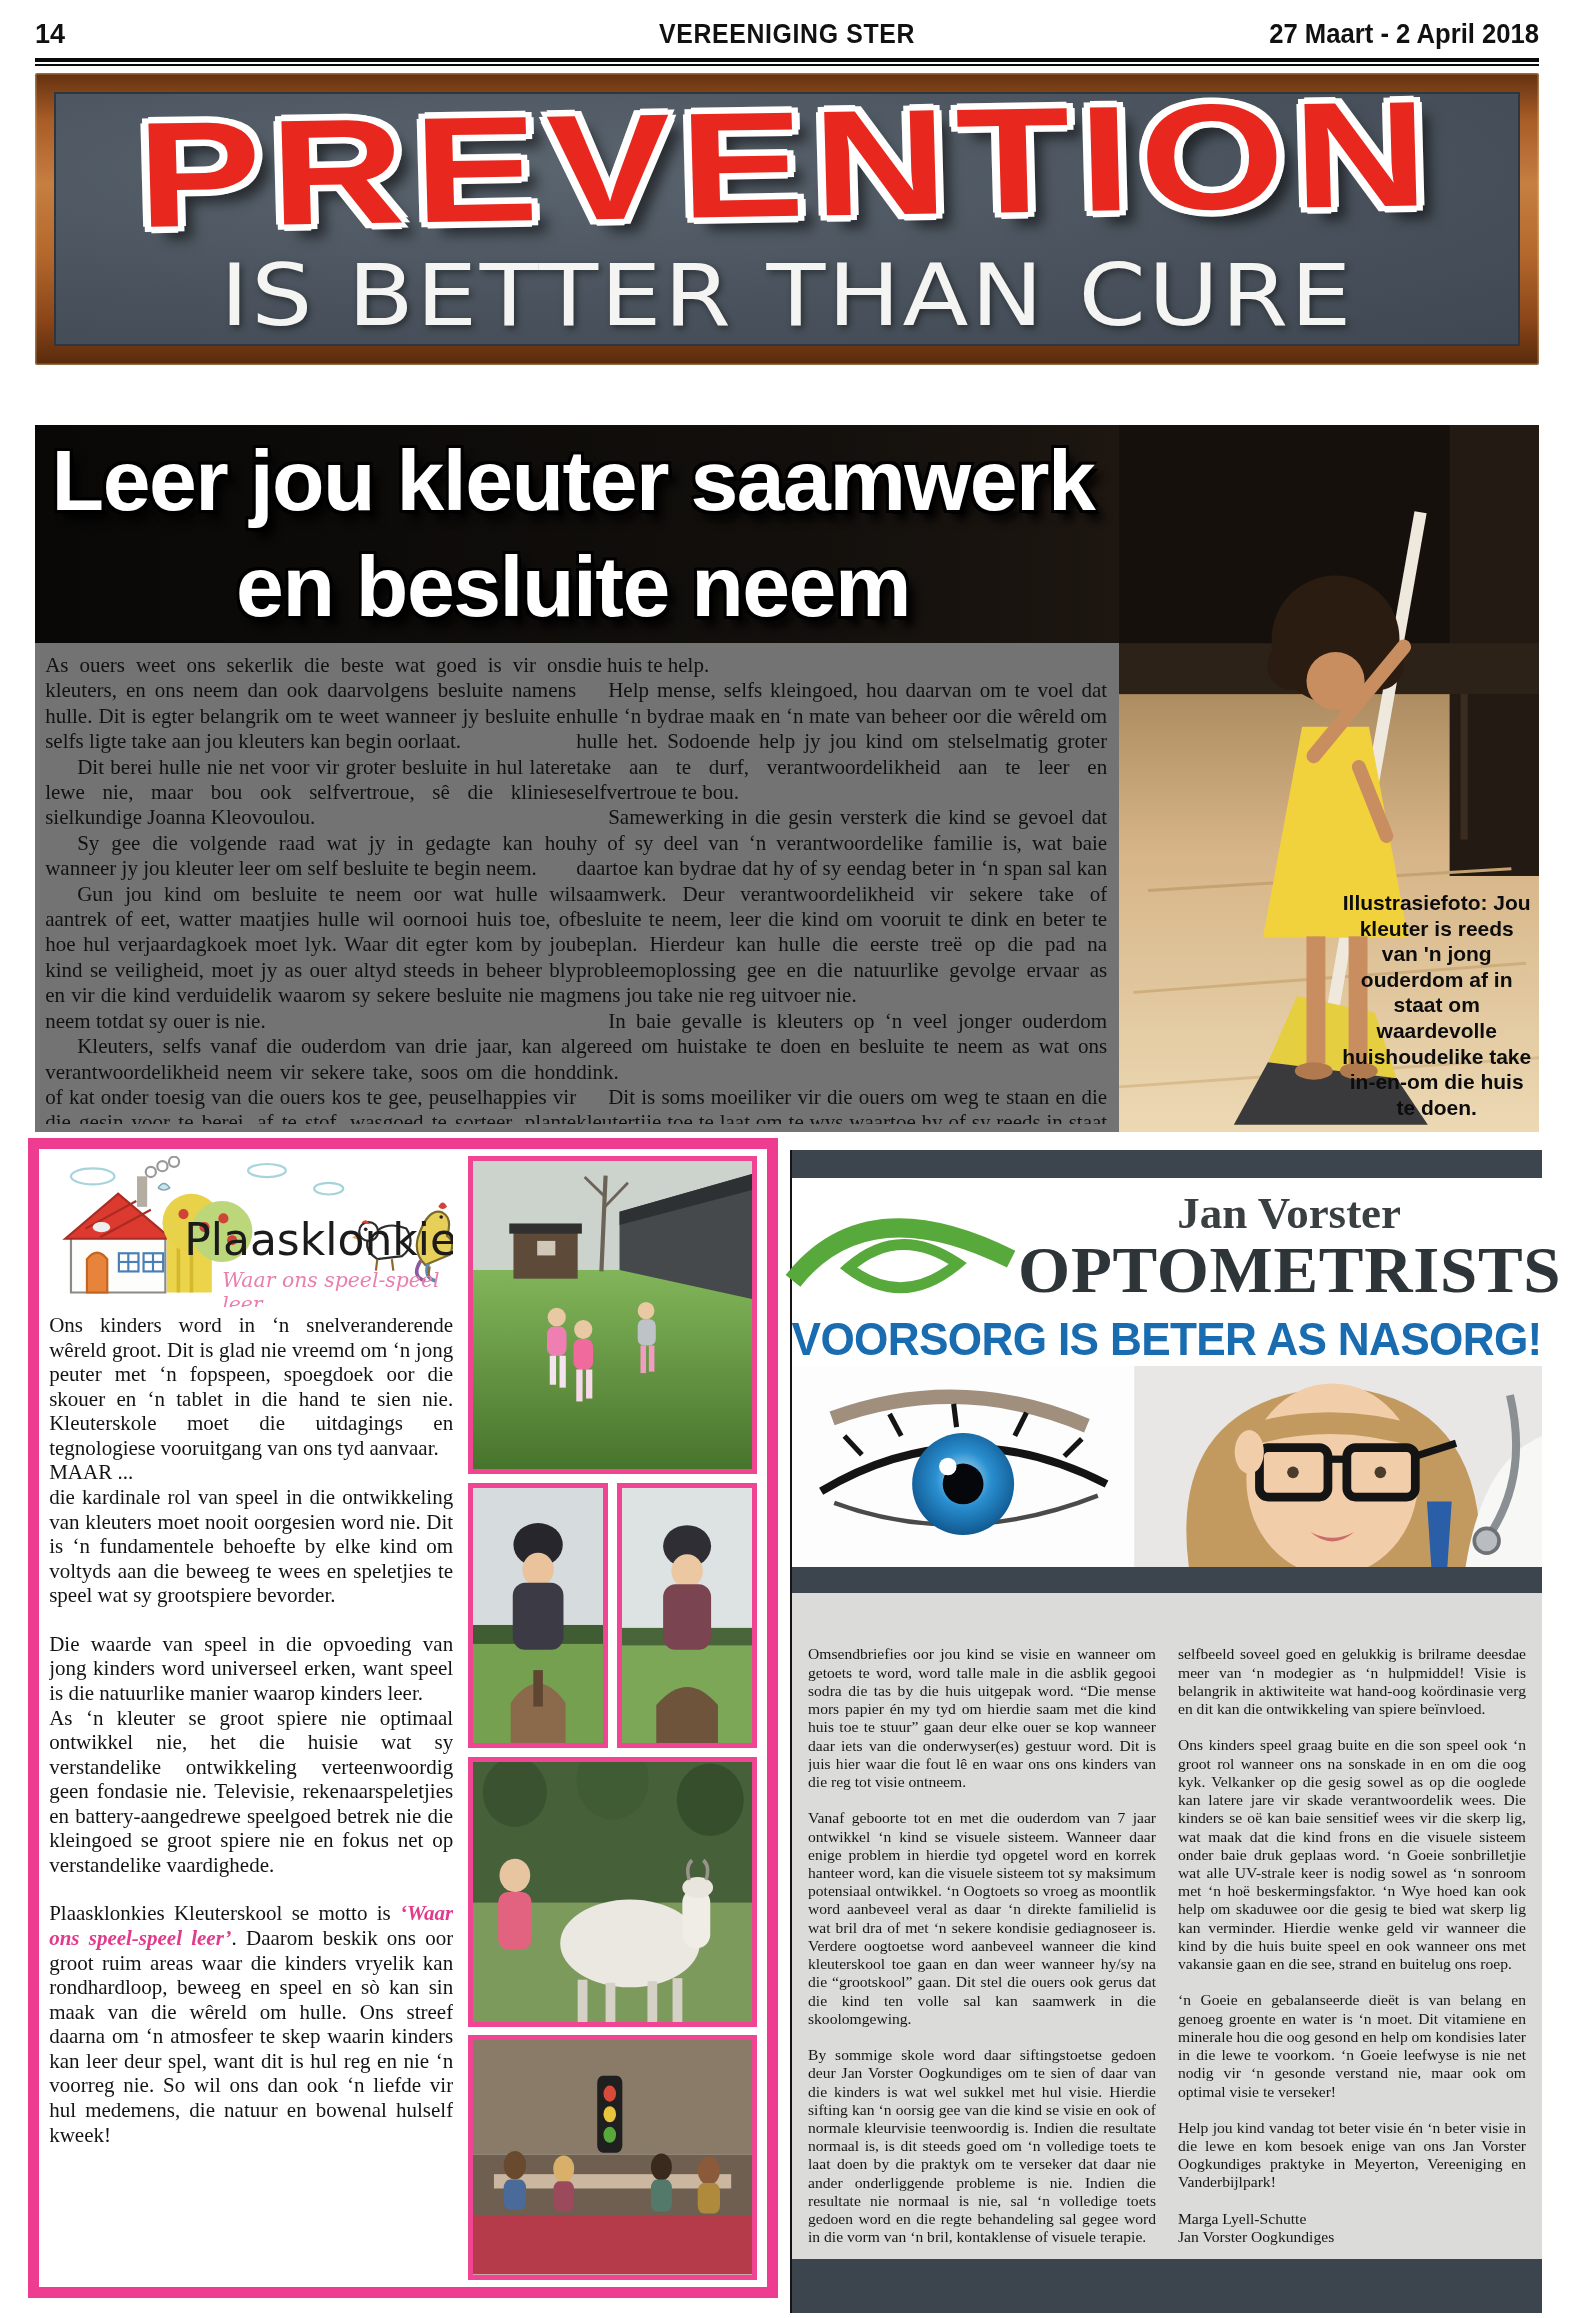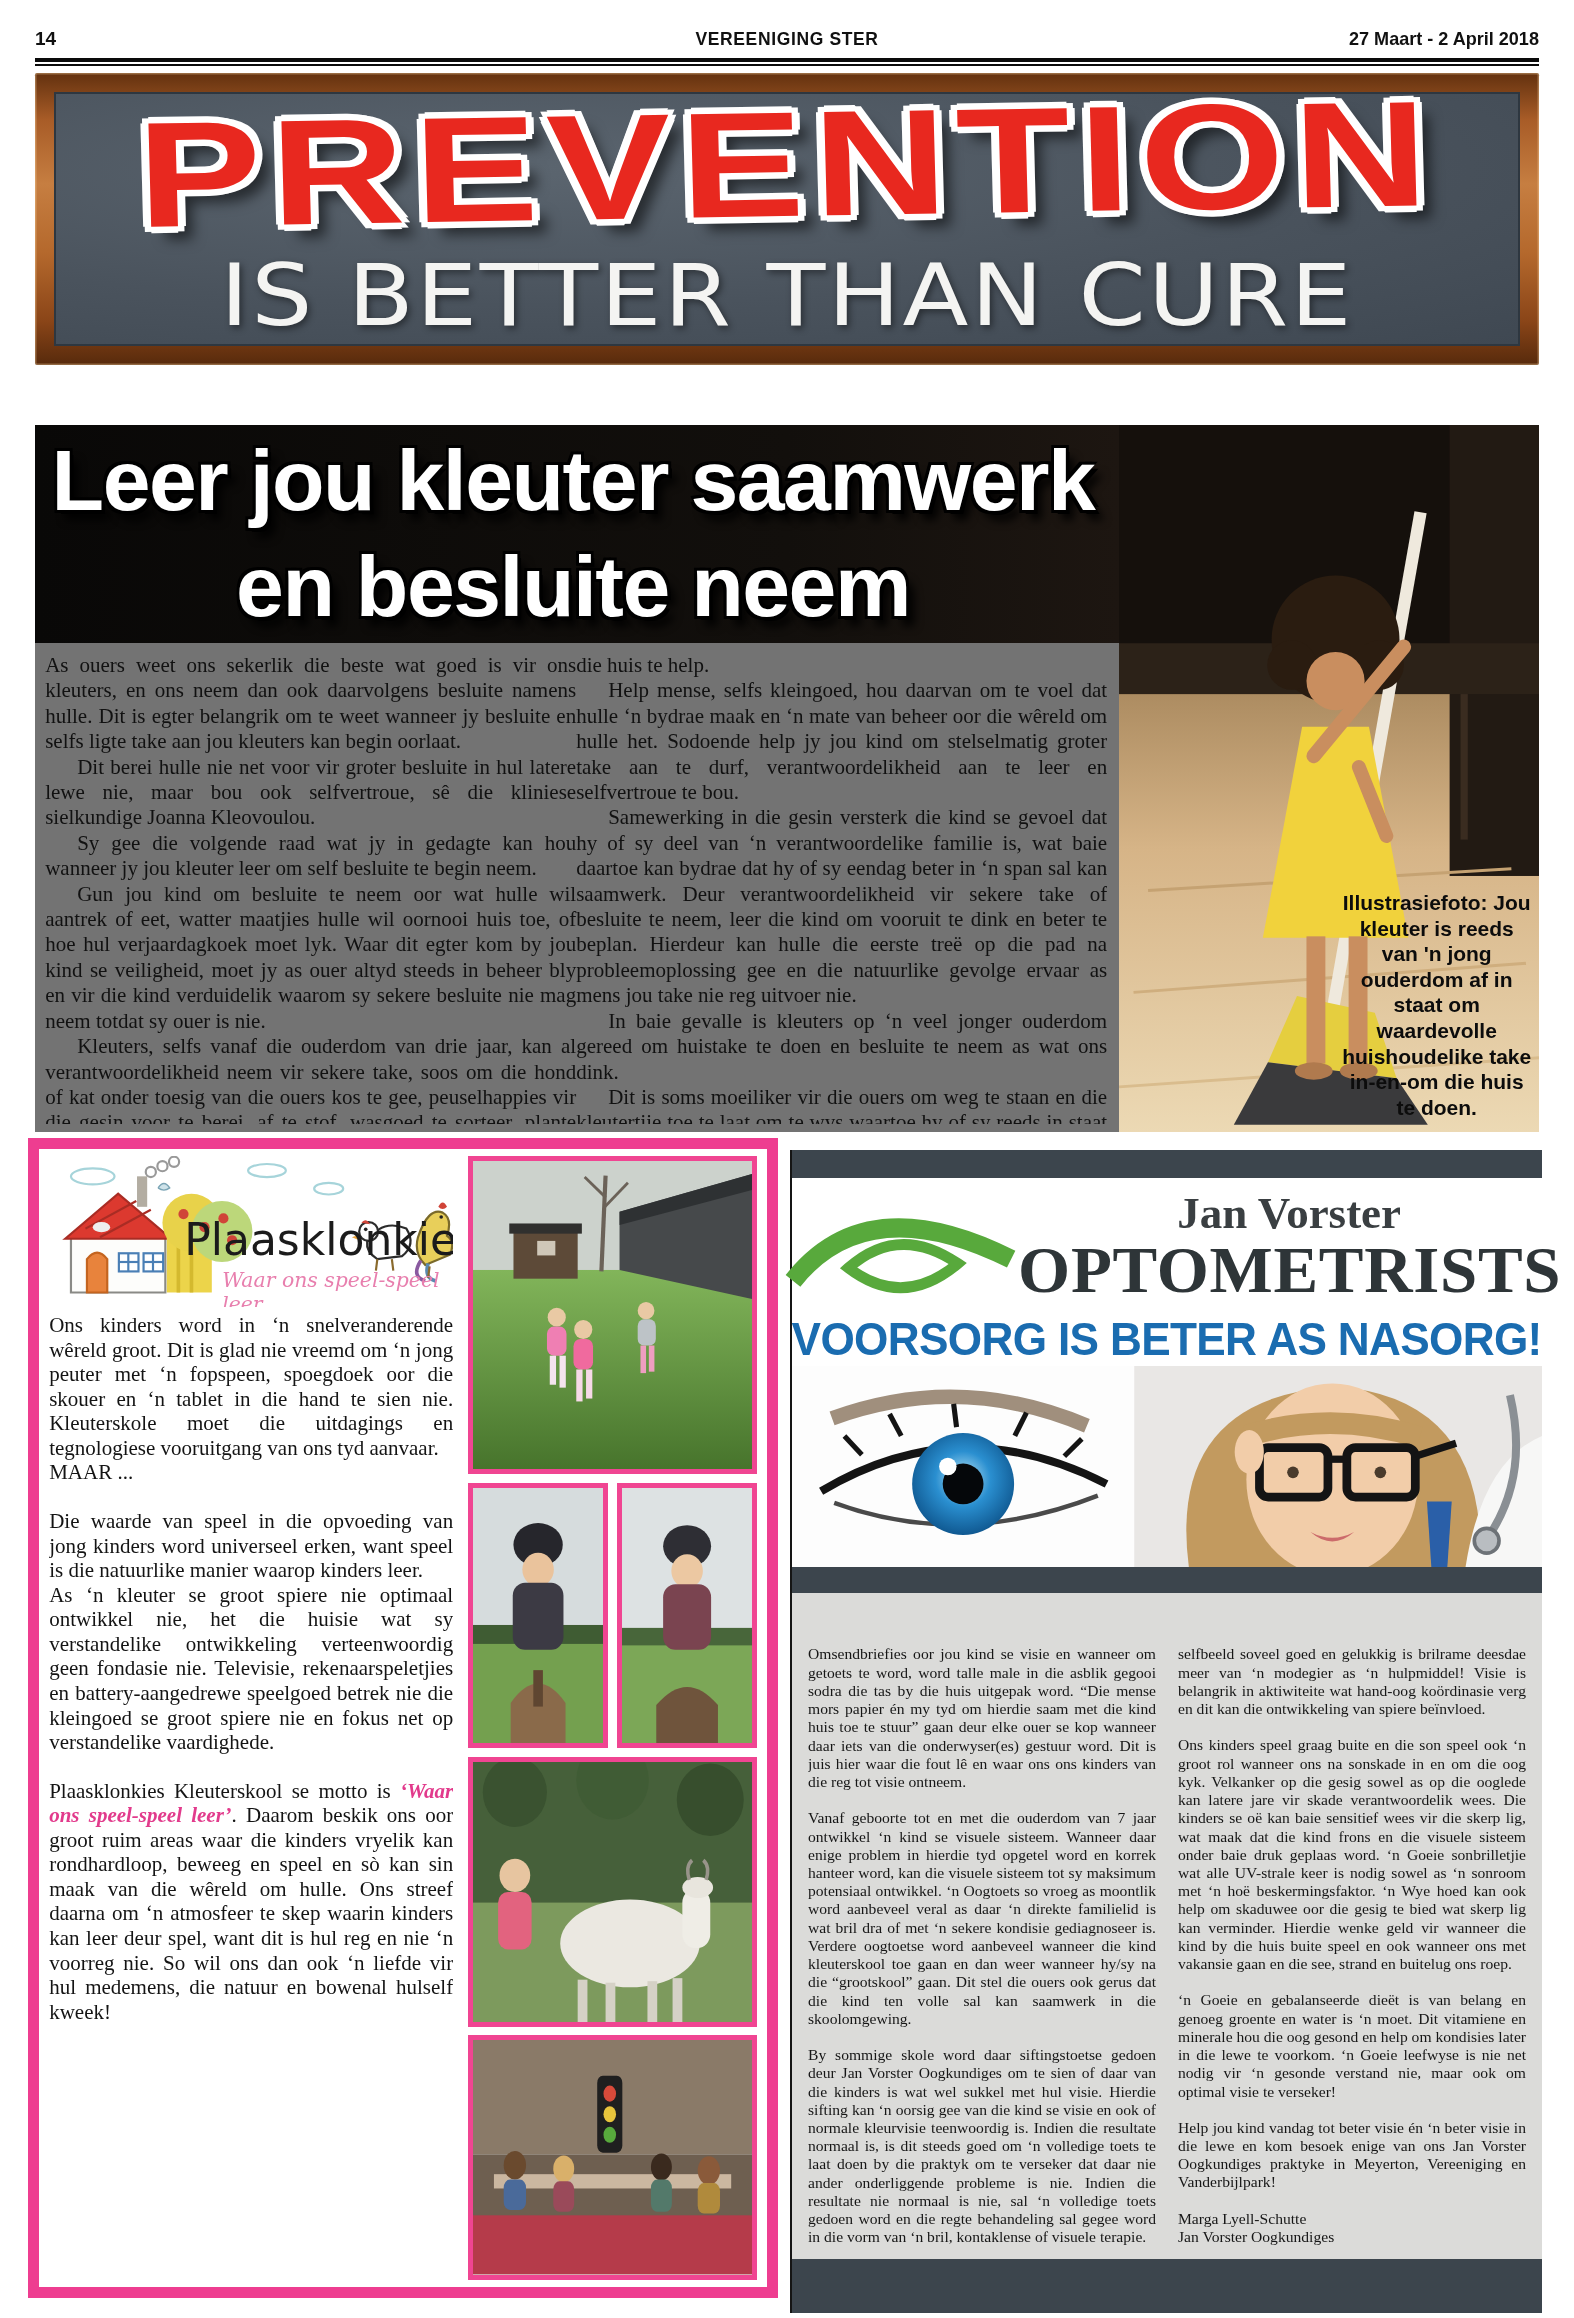--- a/index.html
+++ b/index.html
@@ -1,21 +1,21 @@
 <!DOCTYPE html>
 <html style="font-size:11.6px"><head>
 <meta charset="utf-8">
 <style>
   html,body{margin:0;padding:0;background:#e8e8e8;}
   .page{position:relative;width:1574px;height:2319px;background:#ffffff;overflow:hidden;
         font-family:"Liberation Serif",serif;color:#111;}
 
   
   .masthead{position:absolute;top:17.4px;left:35px;right:35px;height:33px;
-            font-family:"Liberation Sans",sans-serif;font-weight:bold;font-size:19px;}
+            font-family:"Liberation Sans",sans-serif;font-weight:bold;font-size:27px;}
   .mh-left{position:absolute;left:0;bottom:0;}
   .mh-center{position:absolute;left:50%;bottom:0;transform:translateX(-50%) scaleX(.92);letter-spacing:0.7px;}
   .mh-right{position:absolute;right:0;bottom:0;transform:scaleX(.95);transform-origin:right;}
   .mh-rules{position:absolute;top:58px;left:35px;right:35px;}
   .rule-thick{height:3.6px;background:#0a0a0a;}
   .rule-thin{height:1.5px;background:#0a0a0a;margin-top:2.9px;}
 
   
   .banner{position:absolute;top:73px;left:35px;right:35px;height:292px;box-sizing:border-box;
           padding:19px;border-radius:2.2px;
@@ -236,20 +236,21 @@
           <path d="M522 148 q-6 20 10 24" fill="none" stroke="#5a8ab0" stroke-width="5"></path>
           <line x1="524" y1="152" x2="522" y2="168" stroke="#8a6a2c" stroke-width="3"></line>
         </svg>
         <div class="pk-name">Plaasklonkies</div>
         <div class="pk-tagline">Waar ons speel-speel leer</div>
       </div>
 
       <div class="pk-text">
         <p>Ons kinders word in ‘n snelveranderende wêreld groot.  Dit is glad nie vreemd om ‘n jong peuter met ‘n fopspeen, spoegdoek oor die skouer en ‘n tablet in die hand te sien nie.  Kleuterskole moet die uitdagings en tegnologiese vooruitgang van ons tyd aanvaar.</p>
         <p>MAAR ...</p>
+        <p>die kardinale rol van speel  in die ontwikkeling van kleuters moet nooit oorgesien word nie. Dit is ‘n fundamentele behoefte by elke kind om voltyds aan die beweeg te wees en speletjies te speel wat sy grootspiere bevorder.</p>
         <div class="pk-gap"></div>
         <p>Die waarde van speel in die opvoeding van jong kinders word universeel erken, want speel is die natuurlike manier waarop kinders leer.</p>
         <p>As ‘n kleuter se groot spiere nie optimaal ontwikkel nie, het die huisie wat sy verstandelike ontwikkeling verteenwoordig geen fondasie nie.  Televisie, rekenaarspeletjies en battery-aangedrewe speelgoed betrek nie die kleingoed se groot spiere nie en fokus net op verstandelike vaardighede.</p>
         <div class="pk-gap"></div>
         <p><span>Plaasklonkies Kleuterskool se motto is </span><span class="pk-motto">‘Waar ons speel-speel leer’</span><span>.  Daarom beskik ons oor groot ruim areas waar die kinders vryelik kan rondhardloop, beweeg en speel en sò kan sin maak van die wêreld om hulle.  Ons streef daarna om ‘n atmosfeer te skep waarin kinders kan leer deur spel, want dit is hul reg en nie ‘n voorreg nie. So wil ons dan ook ‘n liefde vir hul medemens, die natuur en bowenal hulself kweek!</span></p>
       </div>
 
       <div class="pk-photos">
         <div class="pk-photo ph1">
           <svg viewBox="0 0 400 424" preserveAspectRatio="none">

